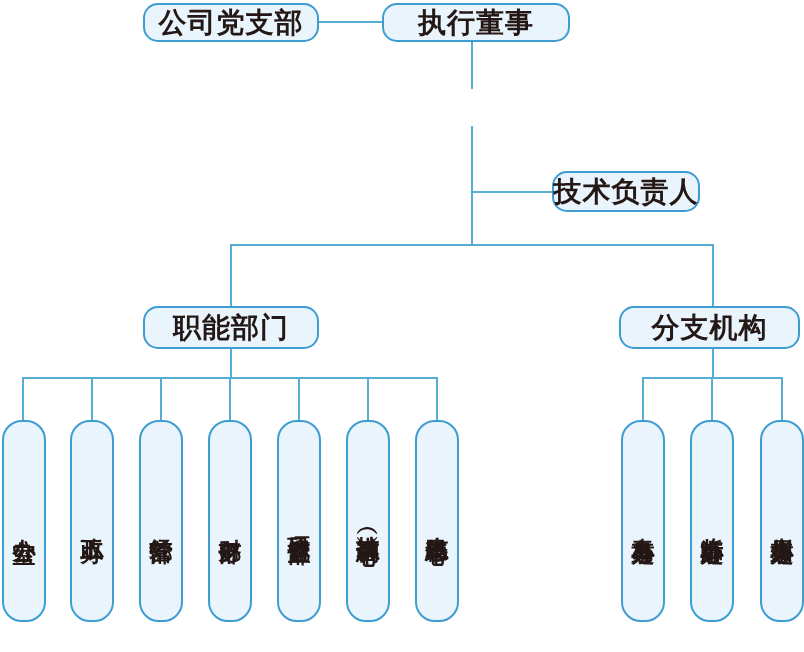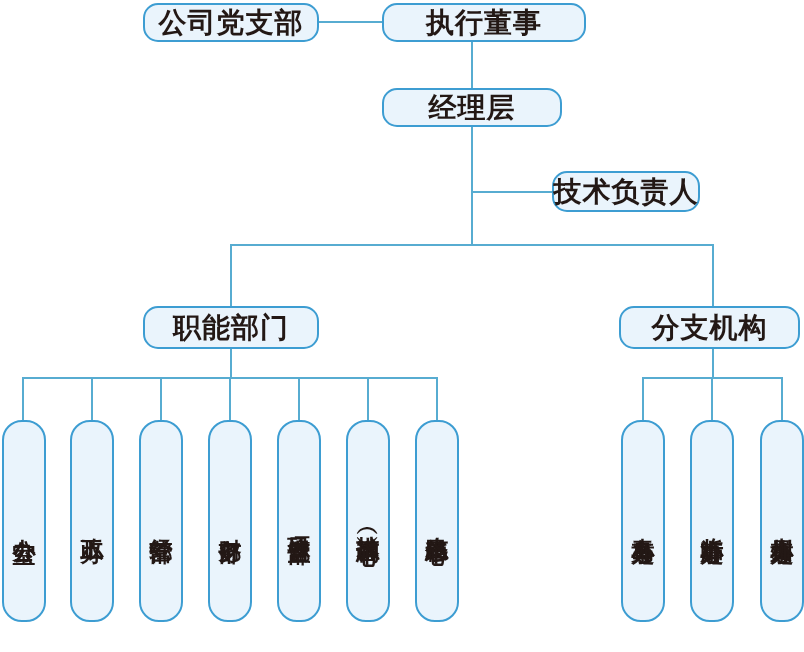--- a/index.html
+++ b/index.html
@@ -75,23 +75,22 @@
   <div class="edge" style="left:436px; top:377px; width:2px; height:44px;"></div>
 
   <div class="edge" style="left:712px; top:348px; width:2px; height:30px;"></div>
   <div class="edge" style="left:642px; top:377px; width:141px; height:2px;"></div>
   <div class="edge" style="left:642px; top:377px; width:2px; height:44px;"></div>
   <div class="edge" style="left:711px; top:377px; width:2px; height:44px;"></div>
   <div class="edge" style="left:781px; top:377px; width:2px; height:44px;"></div>
 
   <div class="node hnode" style="left:143px; top:3px; width:176px; height:39px;">公司党支部</div>
 
-  <div class="node hnode" style="left:382px; top:3px; width:204px; height:39px;">执行董事</div>
+  <div class="node hnode" style="left:382px; top:3px; width:188px; height:39px;">执行董事</div>
 
-  <div class="node hnode" style="left:382px; top:88px; width:180px; height:39px;">经理层</div>
 
   <div class="node hnode" style="left:552px; top:171px; width:148px; height:41px;">技术负责人</div>
 
   <div class="node hnode" style="left:143px; top:306px; width:176px; height:43px;font-family:Liberation Serif, serif;">职能部门</div>
 
   <div class="node hnode" style="left:619px; top:306px; width:181px; height:43px;">分支机构</div>
 
   <div class="node vnode" style="left:2px;">办公室</div>
   <div class="node vnode" style="left:70px;">政工办</div>
   <div class="node vnode" style="left:139px;">经营部</div>

